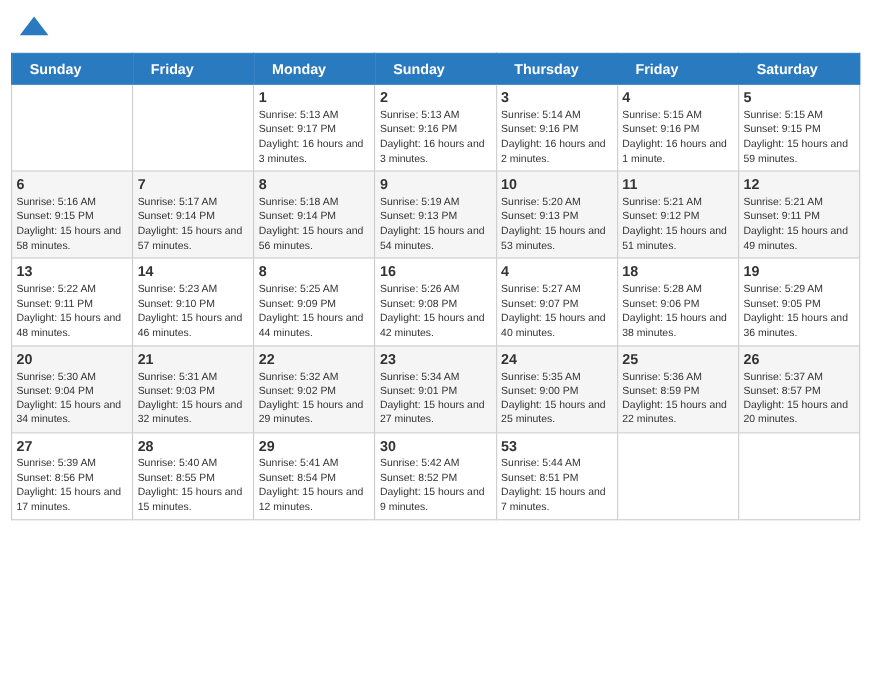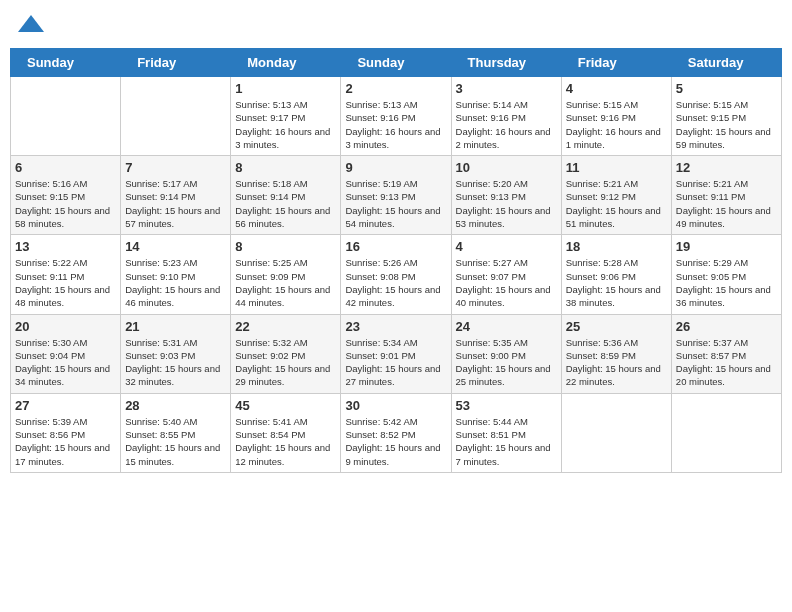--- a/index.html
+++ b/index.html
@@ -238,21 +238,21 @@
       <tr>
         <td>
           <div class="day-number">27</div>
           <div class="day-info">Sunrise: 5:39 AM<br>Sunset: 8:56 PM<br>Daylight: 15 hours and 17 minutes.</div>
         </td>
         <td>
           <div class="day-number">28</div>
           <div class="day-info">Sunrise: 5:40 AM<br>Sunset: 8:55 PM<br>Daylight: 15 hours and 15 minutes.</div>
         </td>
         <td>
-          <div class="day-number">45</div>
+          <div class="day-number">29</div>
           <div class="day-info">Sunrise: 5:41 AM<br>Sunset: 8:54 PM<br>Daylight: 15 hours and 12 minutes.</div>
         </td>
         <td>
           <div class="day-number">30</div>
           <div class="day-info">Sunrise: 5:42 AM<br>Sunset: 8:52 PM<br>Daylight: 15 hours and 9 minutes.</div>
         </td>
         <td>
           <div class="day-number">53</div>
           <div class="day-info">Sunrise: 5:44 AM<br>Sunset: 8:51 PM<br>Daylight: 15 hours and 7 minutes.</div>
         </td>

